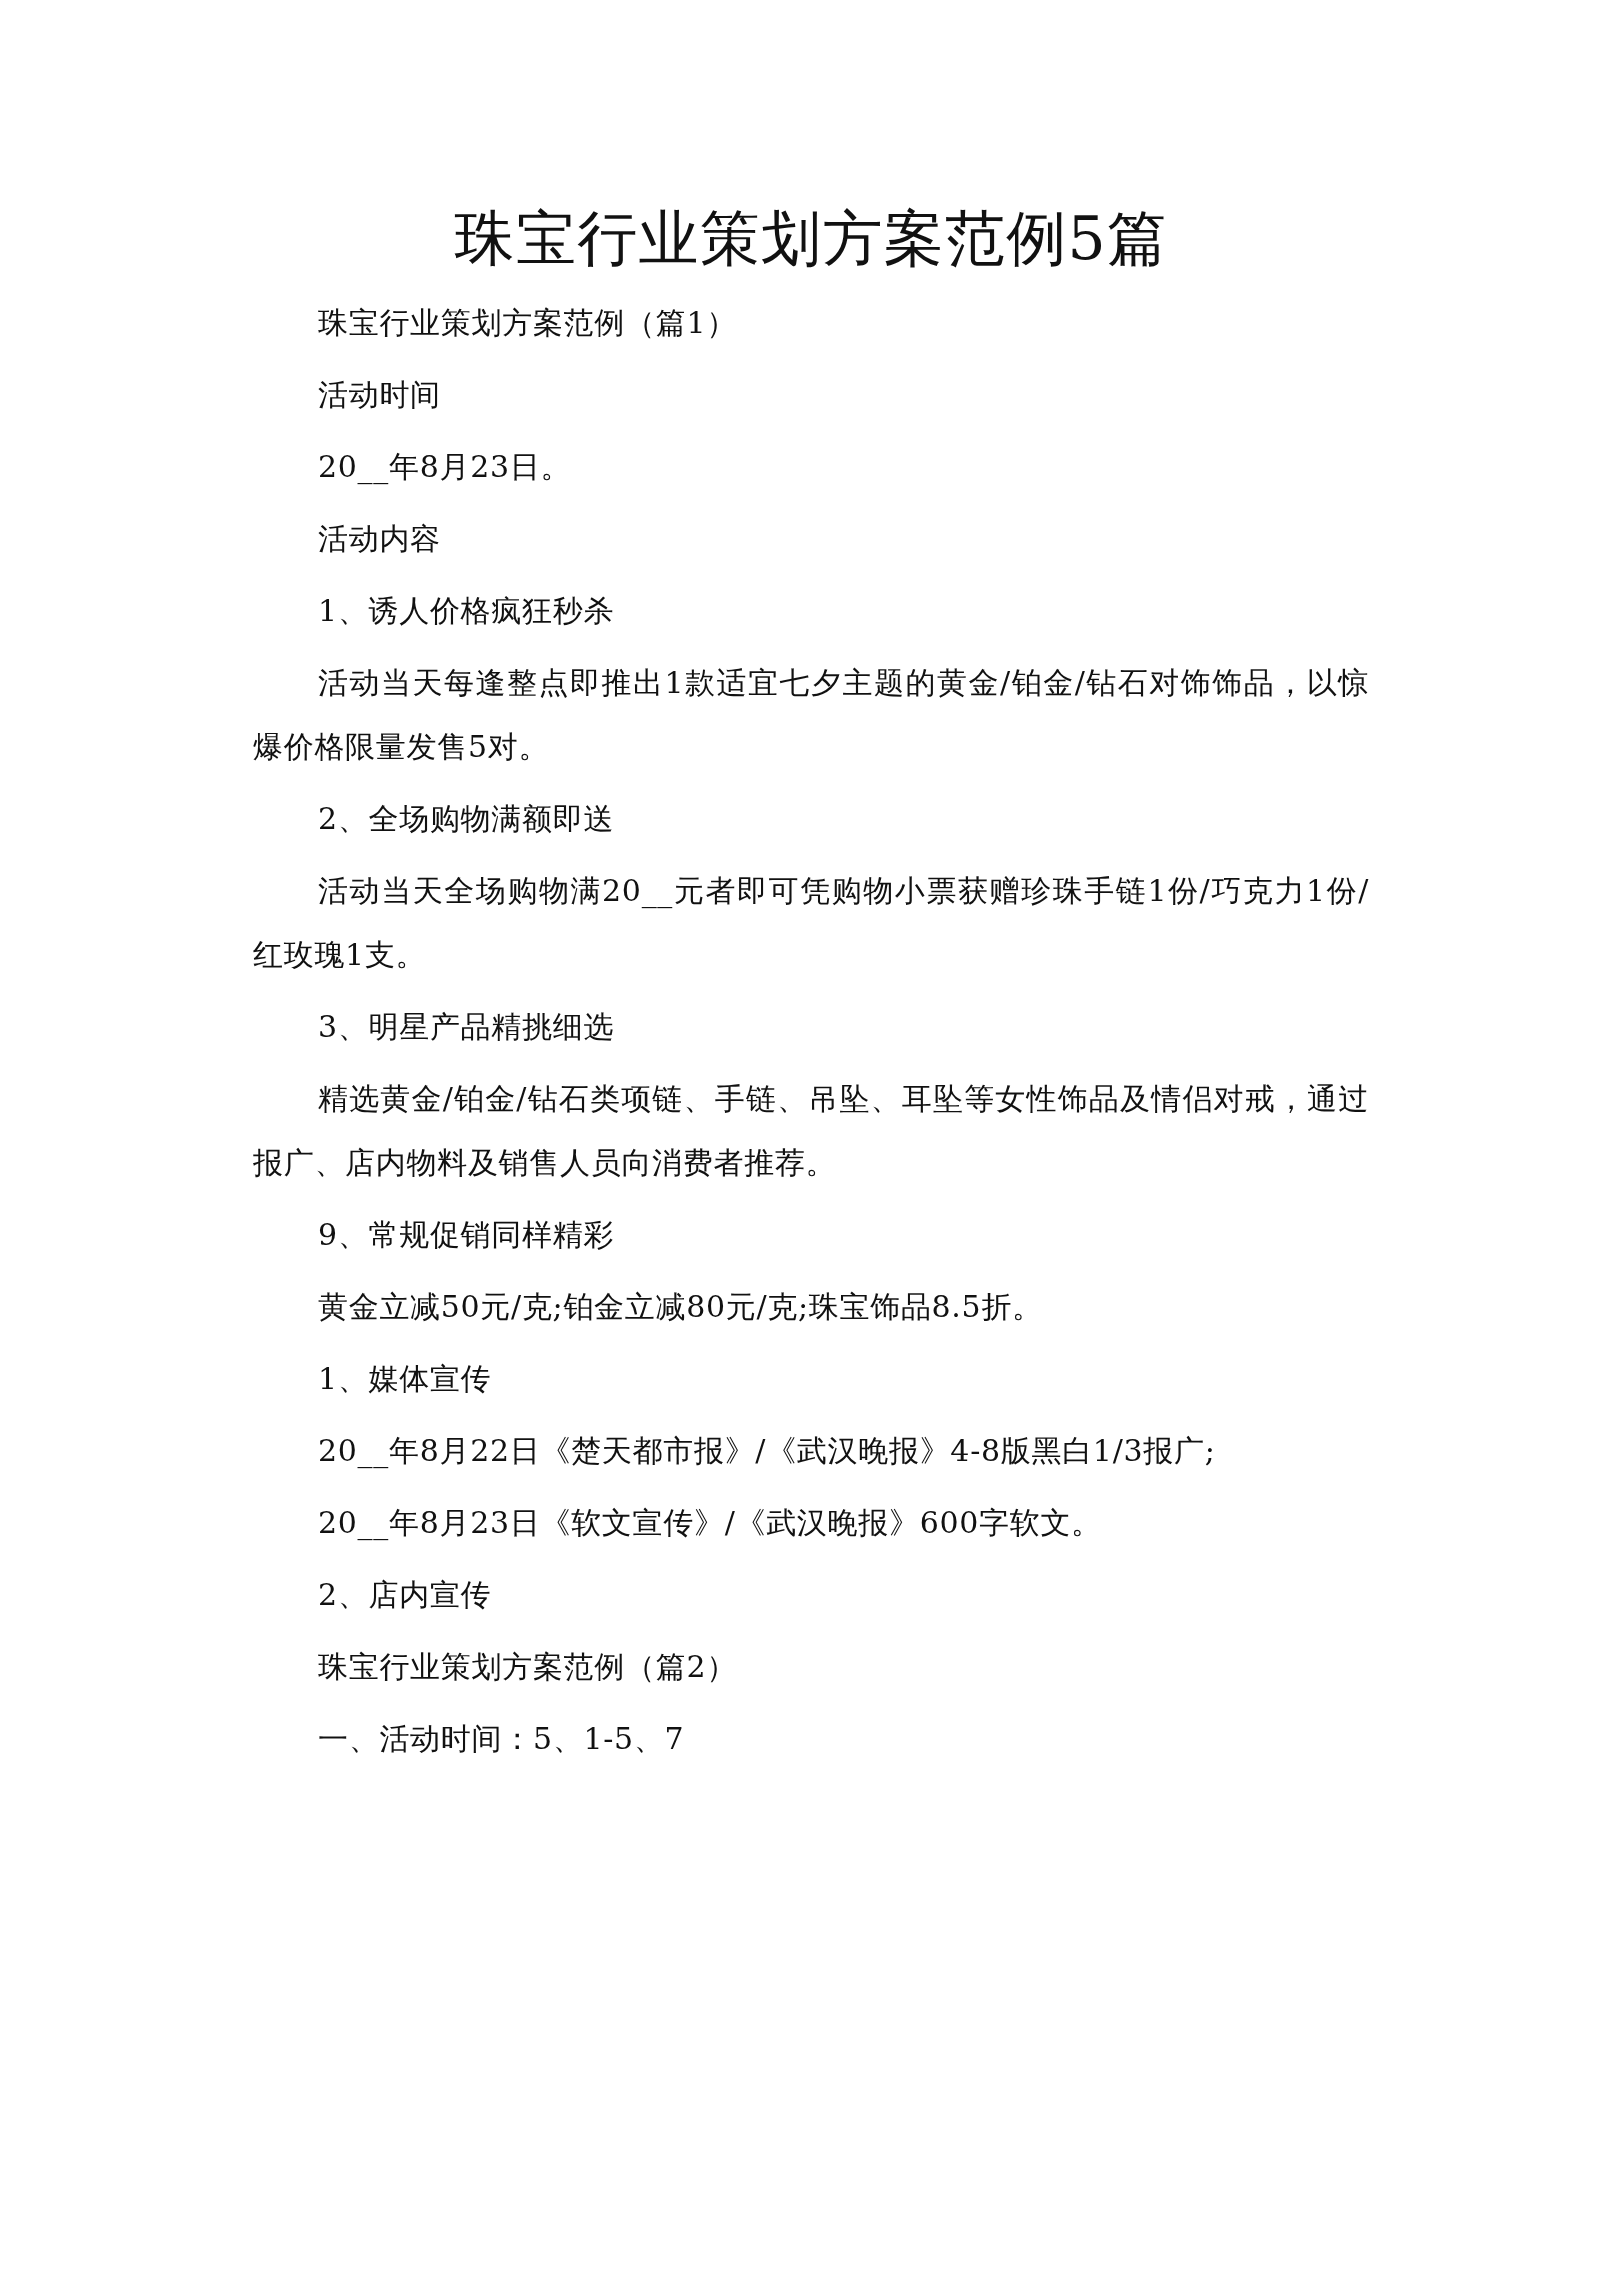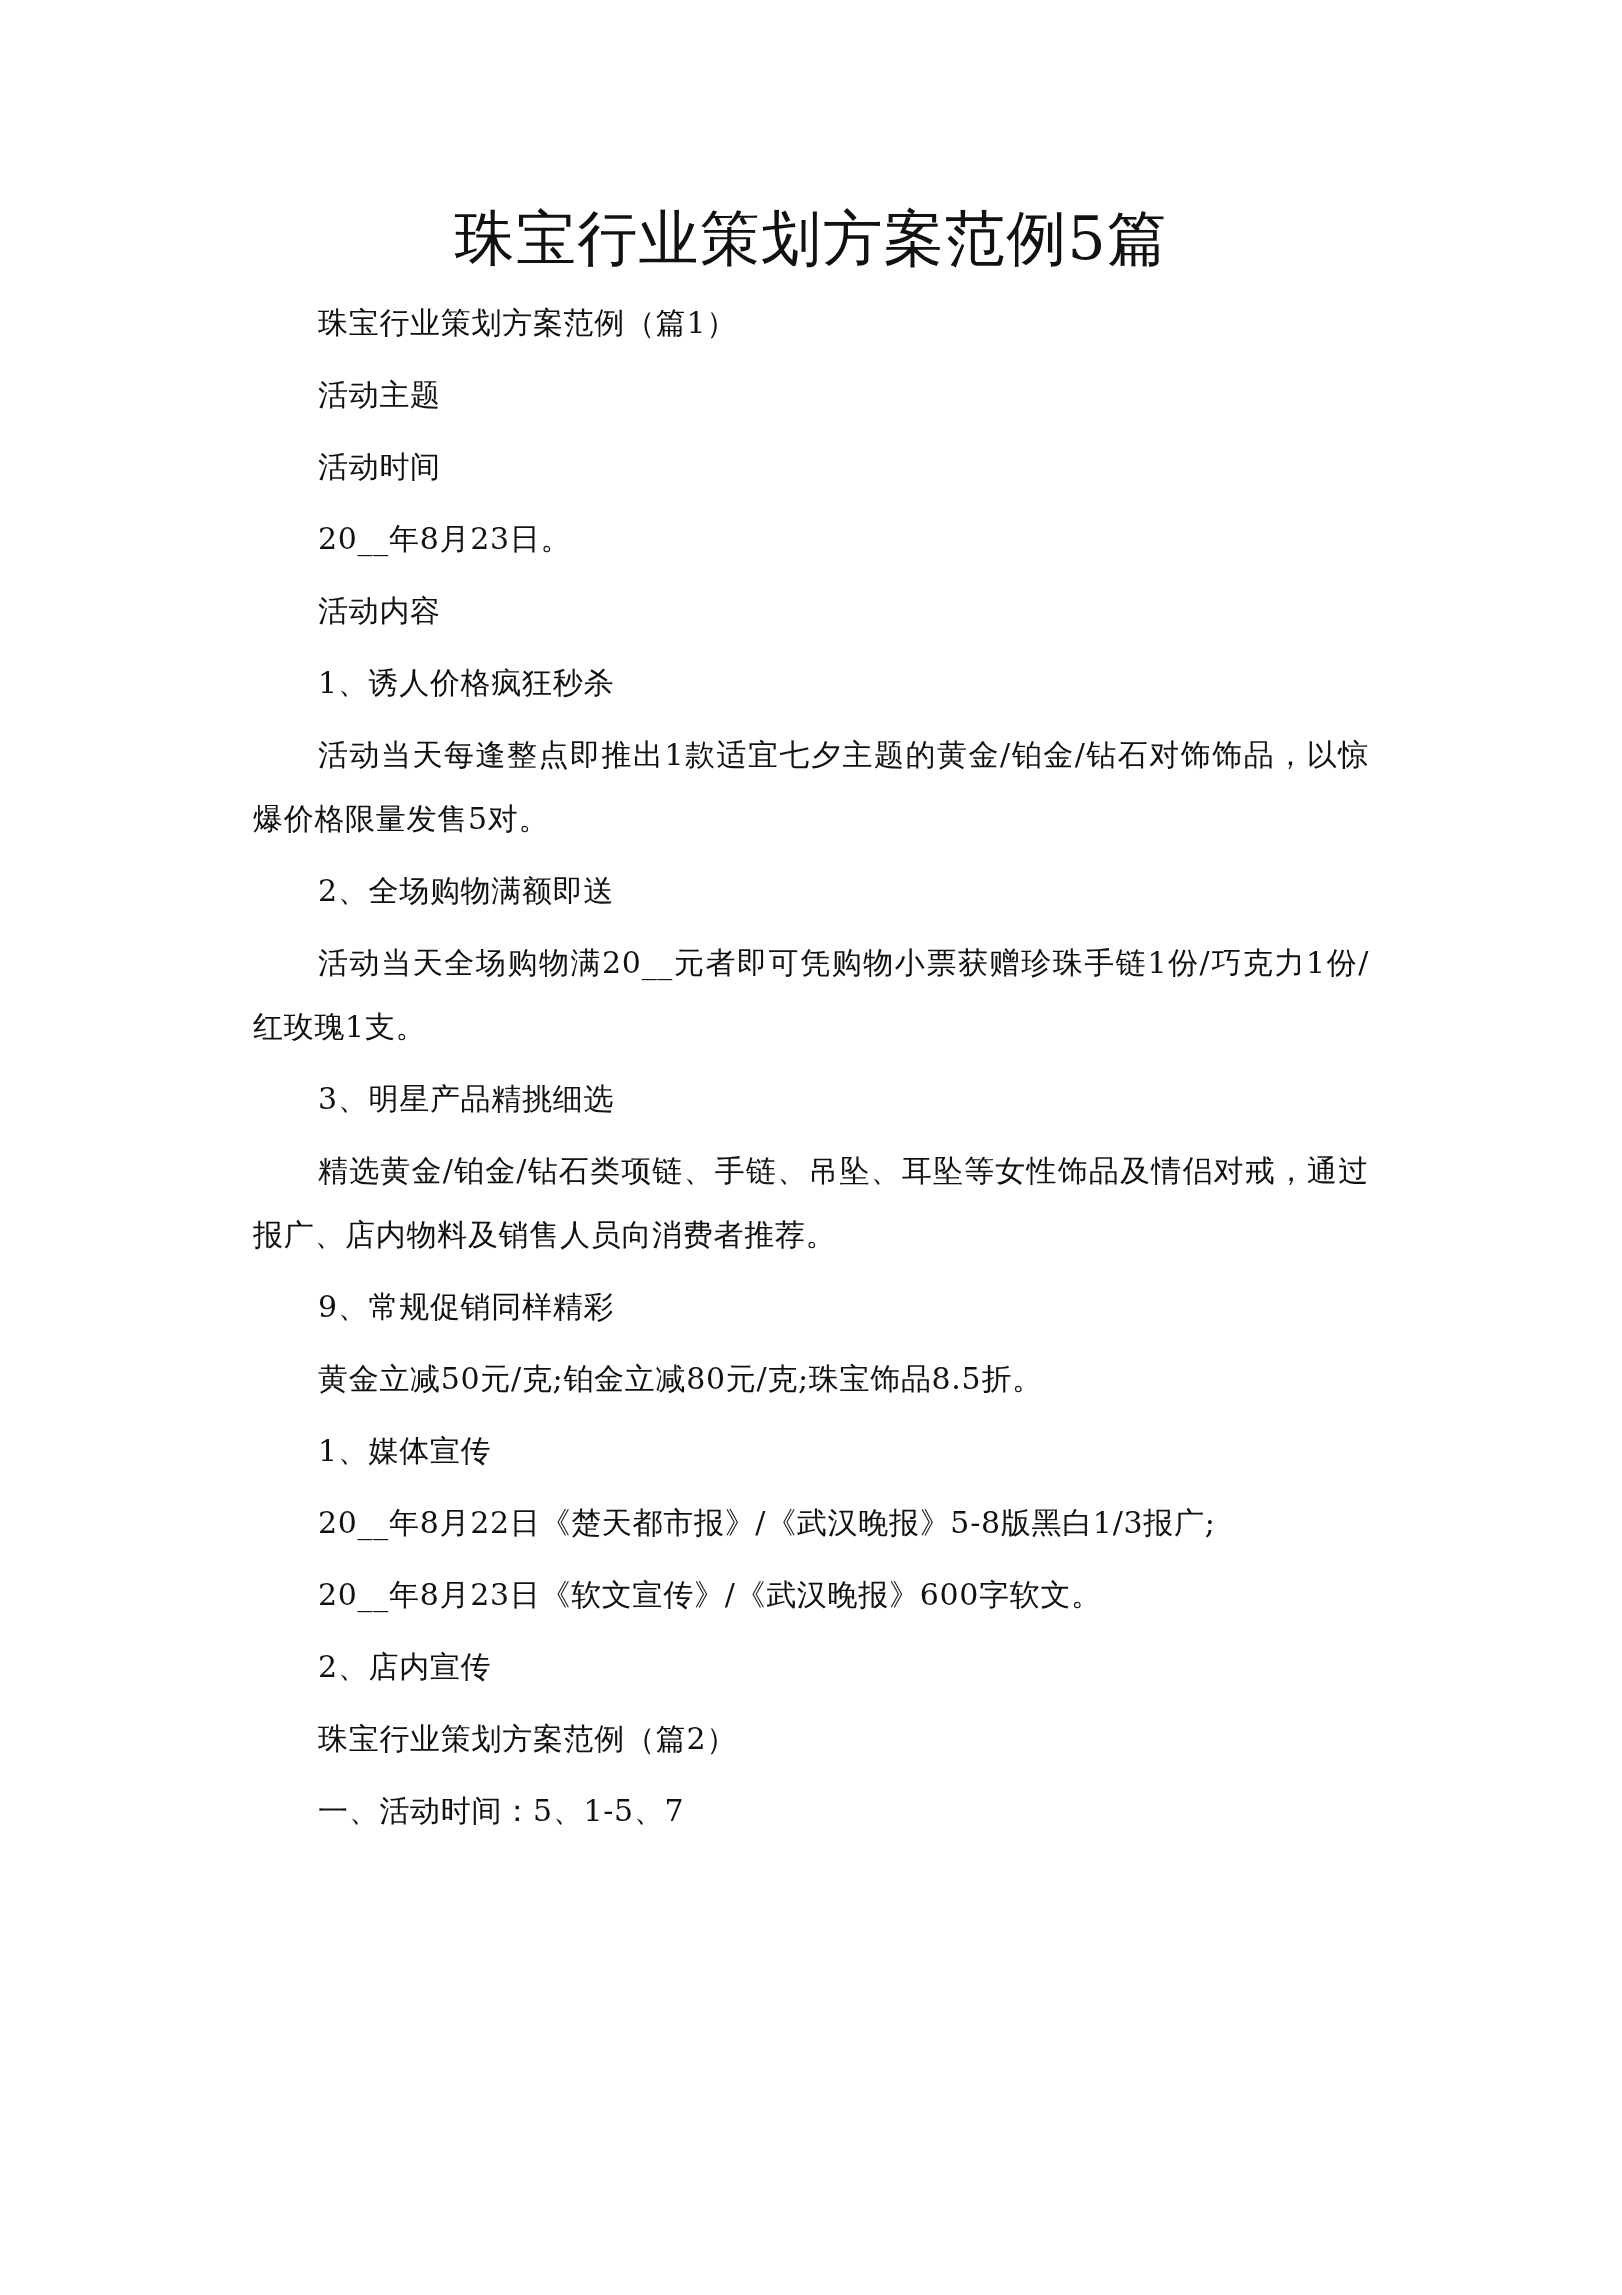--- a/index.html
+++ b/index.html
@@ -55,33 +55,32 @@
     }
   </style>
 </head>
 <body>
 
 <div class="page">
   <h1 class="title">珠宝行业策划方案范例5篇</h1>
 
   <div class="body">
     <p class="p indent">珠宝行业策划方案范例（篇1）</p>
-    <p class="p indent">活动主题</p>
     <p class="p indent">活动时间</p>
     <p class="p indent">20__年8月23日。</p>
     <p class="p indent">活动内容</p>
     <p class="p indent">1、诱人价格疯狂秒杀</p>
     <p class="p indent">活动当天每逢整点即推出1款适宜七夕主题的黄金/铂金/钻石对饰饰品，以惊爆价格限量发售5对。</p>
     <p class="p indent">2、全场购物满额即送</p>
     <p class="p indent">活动当天全场购物满20__元者即可凭购物小票获赠珍珠手链1份/巧克力1份/红玫瑰1支。</p>
     <p class="p indent">3、明星产品精挑细选</p>
     <p class="p indent">精选黄金/铂金/钻石类项链、手链、吊坠、耳坠等女性饰品及情侣对戒，通过报广、店内物料及销售人员向消费者推荐。</p>
     <p class="p indent">9、常规促销同样精彩</p>
     <p class="p indent">黄金立减50元/克;铂金立减80元/克;珠宝饰品8.5折。</p>
     <p class="p indent">1、媒体宣传</p>
-    <p class="p indent">20__年8月22日《楚天都市报》/《武汉晚报》5-8版黑白1/3报广;</p>
+    <p class="p indent">20__年8月22日《楚天都市报》/《武汉晚报》4-8版黑白1/3报广;</p>
     <p class="p indent">20__年8月23日《软文宣传》/《武汉晚报》600字软文。</p>
     <p class="p indent">2、店内宣传</p>
     <p class="p indent">珠宝行业策划方案范例（篇2）</p>
     <p class="p indent">一、活动时间：5、1-5、7</p>
   </div>
 </div>
 
 
 </body></html>

